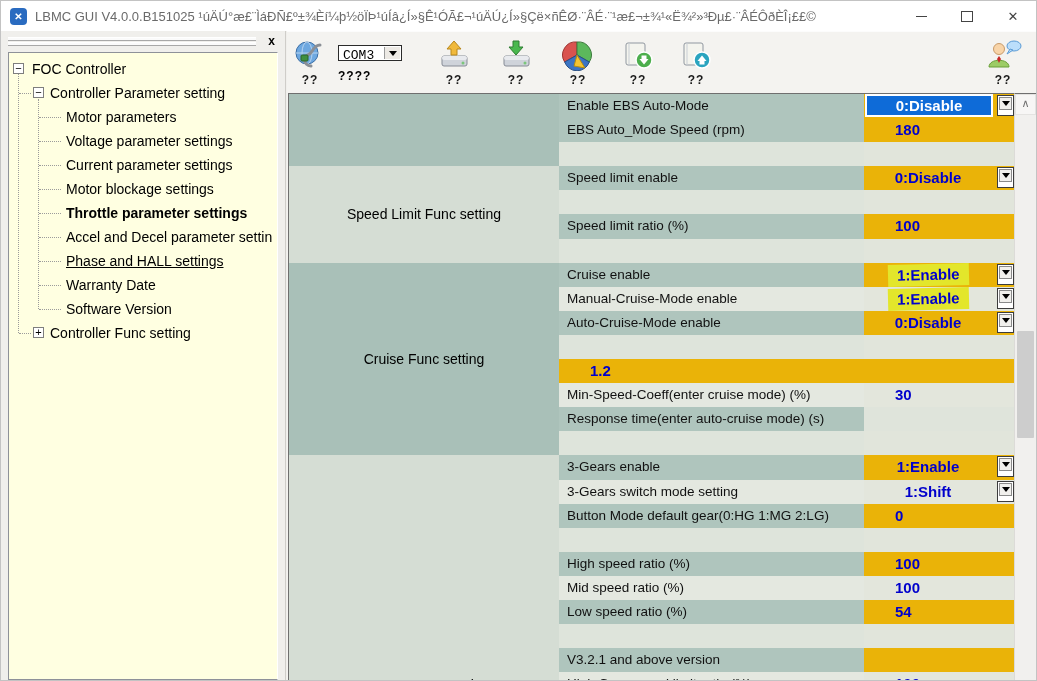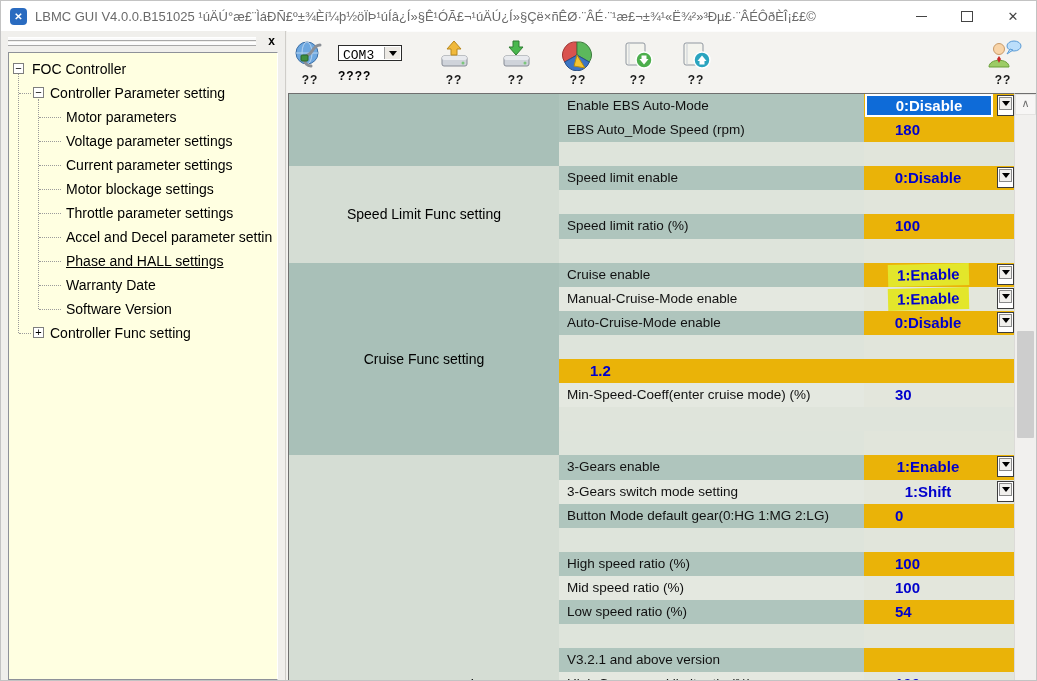--- a/index.html
+++ b/index.html
@@ -140,21 +140,21 @@
           <div class="dotline-h" style="top: 88px; left: 30px; width: 22px;"></div>
           <div class="tree-item" style="top: 100px;">
             <span class="tree-label" style="left: 57px;">Current parameter settings</span>
           </div>
           <div class="dotline-h" style="top: 112px; left: 30px; width: 22px;"></div>
           <div class="tree-item" style="top: 124px;">
             <span class="tree-label" style="left: 57px;">Motor blockage settings</span>
           </div>
           <div class="dotline-h" style="top: 136px; left: 30px; width: 22px;"></div>
           <div class="tree-item" style="top: 148px;">
-            <span class="tree-label" style="left: 57px;">Throttle parameter settings</span>
+            <span class="tree-label" style="left: 57px; font-weight: bold;">Throttle parameter settings</span>
           </div>
           <div class="dotline-h" style="top: 160px; left: 30px; width: 22px;"></div>
           <div class="tree-item" style="top: 172px;">
             <span class="tree-label" style="left: 57px;">Accel and Decel parameter settin</span>
           </div>
           <div class="dotline-h" style="top: 184px; left: 30px; width: 22px;"></div>
           <div class="tree-item" style="top: 196px;">
             <span class="tree-label" style="left: 57px; text-decoration: underline;">Phase and HALL settings</span>
           </div>
           <div class="dotline-h" style="top: 208px; left: 30px; width: 22px;"></div>
@@ -356,20 +356,21 @@
                   <div class="vcell"></div>
                 </div>
                 <div class="row dark">
                   <div class="vcell num"><span class="val">1.2</span></div>
                 </div>
                 <div class="row light">
                   <div class="pcell">Min-Speed-Coeff(enter cruise mode) (%)</div>
                   <div class="vcell num"><span class="val">30</span></div>
                 </div>
                 <div class="row dark">
+                  <div class="pcell">Response time(enter auto-cruise mode) (s)</div>
                 </div>
                 <div class="row empty">
                   <div class="pcell"></div>
                   <div class="vcell"></div>
                 </div>
               </div>
             </div>
             <div class="section">
               <div class="cat light bottom">
                 <span class="cat-label">3-Gears Func setting</span>

